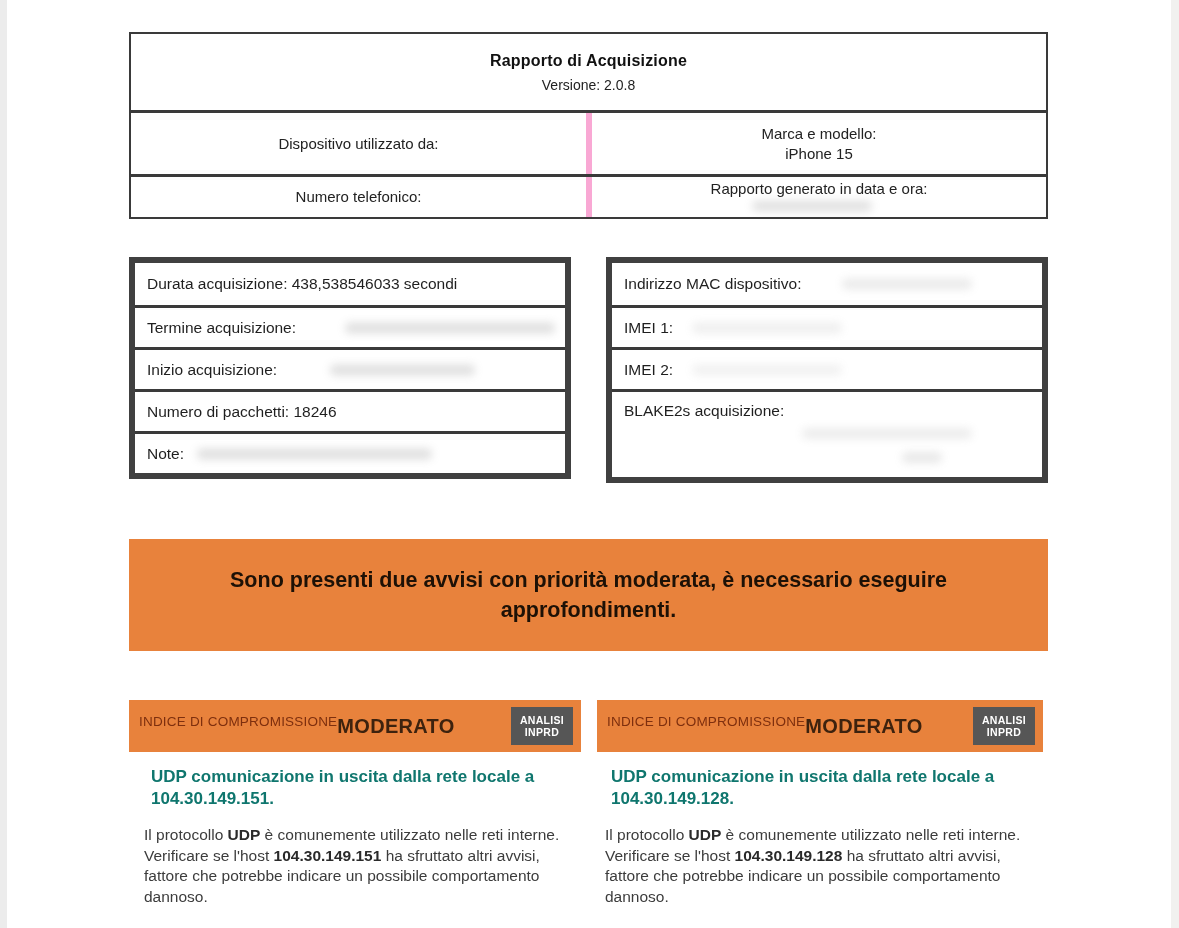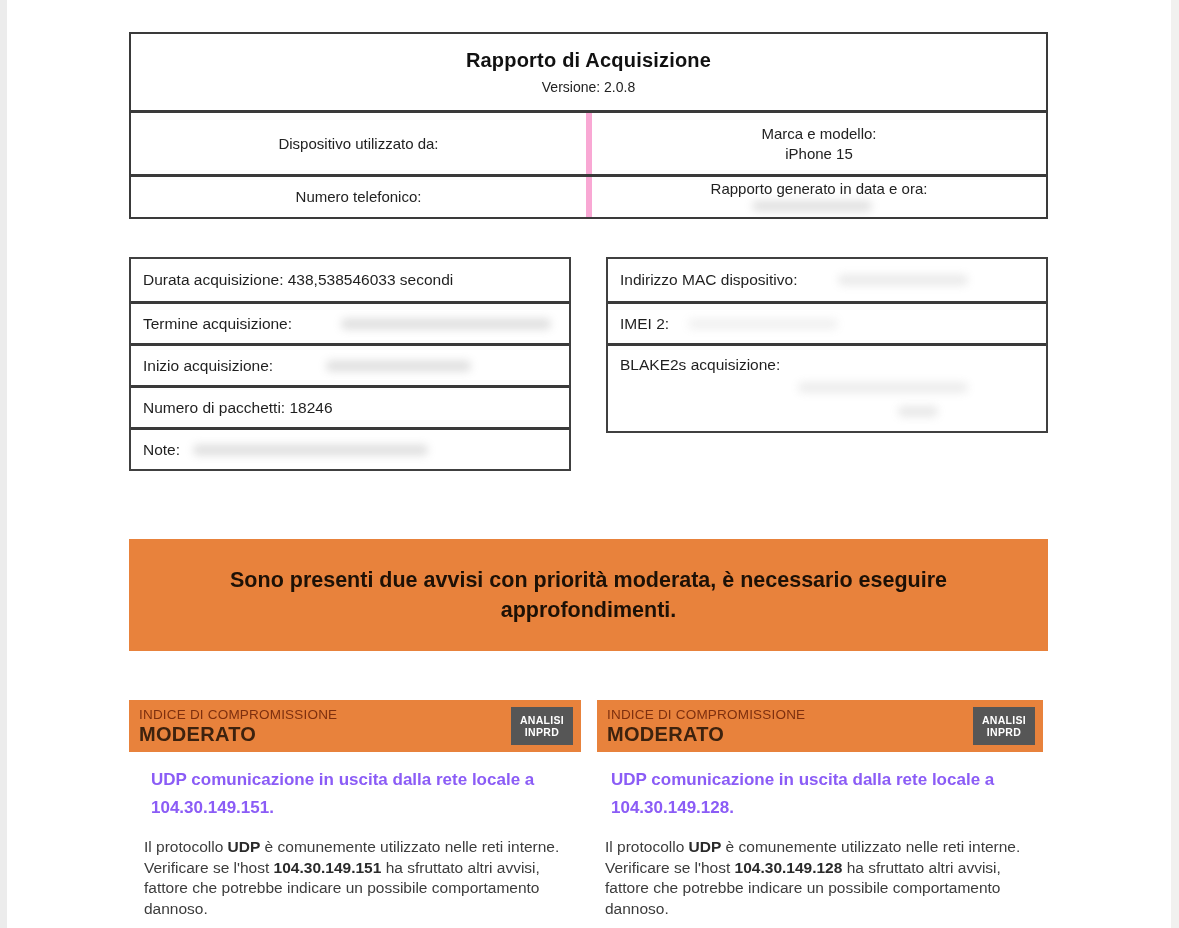--- a/index.html
+++ b/index.html
@@ -18,37 +18,37 @@
 
   
   .tbl-top {
     position:absolute; left:129px; top:32px; width:919px;
     border:2px solid #3a3a3a; background:#fff;
   }
   .tr-head {
     height:76px; display:flex; flex-direction:column;
     align-items:center; justify-content:center; gap:7px;
   }
-  .t-title { font-size:20px; font-weight:bold; color:#111; letter-spacing:0.2px; }
+  .t-title { font-size:16px; font-weight:bold; color:#111; letter-spacing:0.2px; }
   .t-sub   { font-size:14px; color:#222; }
   .tr { display:flex; border-top:3px solid #3a3a3a; }
   .tr-2 { height:64px; }
   .tr-3 { height:43px; }
   .td {
     display:flex; flex-direction:column; align-items:center; justify-content:center;
     font-size:15px; color:#222; text-align:center; line-height:20px;
     position:relative;
   }
   .td-l { width:461px; border-right:6px solid #f9a8d4; }
   .td-r { flex:1; }
 
   
   .tbl-detail {
     position:absolute; top:257px; width:442px;
-    border:2px solid #404040; background:#fff;
+    border:6px solid #404040; background:#fff;
   }
   .tbl-left  { left:129px; }
   .tbl-right { left:606px; }
   .drow {
     position:relative; height:42px; display:flex; align-items:center;
     padding-left:12px; font-size:15.5px; color:#1f1f1f;
   }
   .drow + .drow { border-top:3px solid #3a3a3a; }
   .drow-tall { height:88px; align-items:flex-start; padding-top:10px; }
 
@@ -72,30 +72,30 @@
 
   
   .card { position:absolute; top:700px; }
   .card-1 { left:129px; width:452px; }
   .card-2 { left:597px; width:446px; }
   .card-header {
     height:52px; background:#e8823c;
     display:flex; align-items:center; justify-content:space-between;
     padding:0 8px 0 10px;
   }
-  .idx-wrap { display:flex; flex-direction:column; justify-content:center; }
+  .idx-wrap { display:flex; justify-content:center; }
   .idx-label { font-size:13.5px; color:#7e2f0e; letter-spacing:0.2px; }
   .idx-level { font-size:20px; font-weight:bold; color:#3d220e; margin-top:1px; letter-spacing:0.3px; }
   .badge {
     background:#565656; color:#ffffff; font-size:10.5px; font-weight:bold;
     line-height:12px; text-align:center; padding:7px 9px; letter-spacing:0.3px;
   }
   .card-heading {
     margin:14px 6px 0 22px;
-    font-size:17px; font-weight:bold; color:#8b5cf6; line-height:28px;
+    font-size:17px; font-weight:bold; color:#0f766e; line-height:22px;
   }
   .card-2 .card-heading { margin-left:14px; }
   .card-body {
     margin:15px 2px 0 15px;
     font-size:15.5px; color:#3c3c3c; line-height:20.5px;
   }
   .card-2 .card-body { margin-left:8px; }
   .card-body b { color:#2a2a2a; }
 </style>
 </head>
@@ -152,20 +152,24 @@
       <span class="smudge" style="left:62px; width:235px;"></span>
     </div>
   </div>
 
   <div class="tbl-detail tbl-right">
     <div class="drow">
       <span>Indirizzo MAC dispositivo:</span>
       <span class="smudge" style="left:230px; width:130px; opacity:0.18;"></span>
     </div>
     <div class="drow">
+      <span>IMEI 1:</span>
+      <span class="smudge" style="left:80px; width:150px; opacity:0.14;"></span>
+    </div>
+    <div class="drow">
       <span>IMEI 2:</span>
       <span class="smudge" style="left:80px; width:150px; opacity:0.12;"></span>
     </div>
     <div class="drow drow-tall">
       <span>BLAKE2s acquisizione:</span>
       <span class="smudge smudge-static" style="left:190px; top:36px; width:170px; opacity:0.16;"></span>
       <span class="smudge smudge-static" style="left:290px; top:60px; width:40px; opacity:0.2;"></span>
     </div>
   </div>
 

